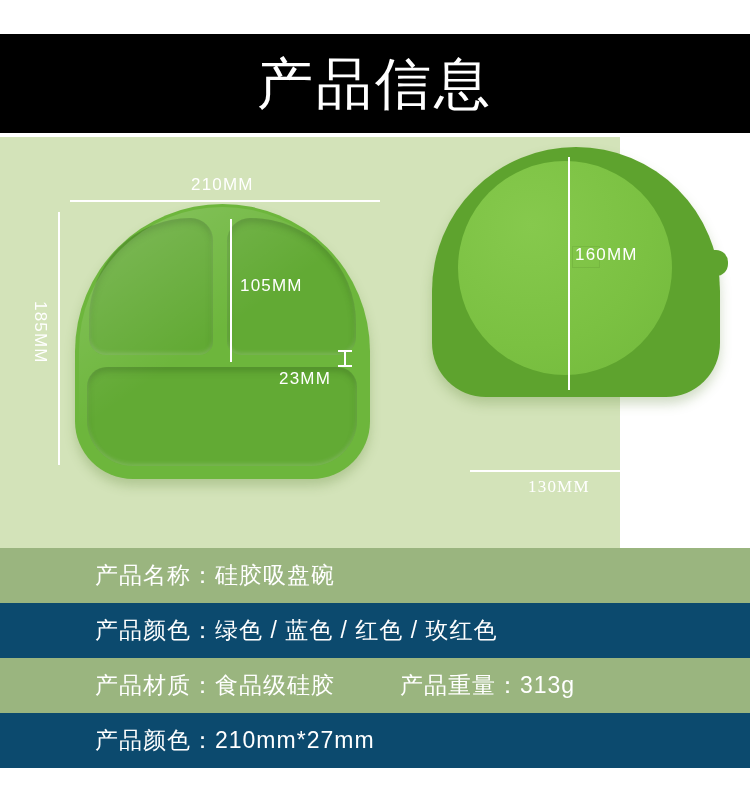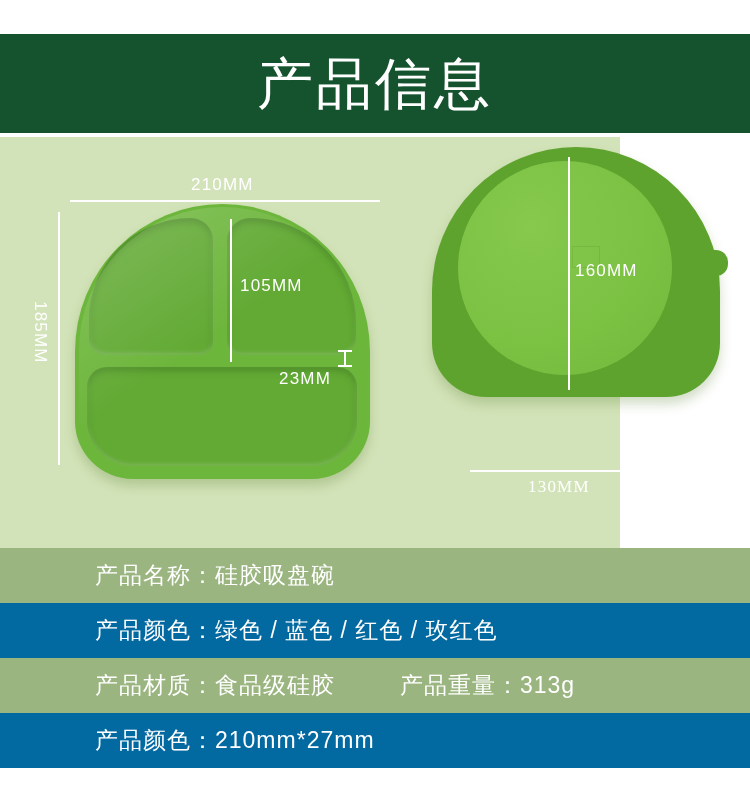--- a/index.html
+++ b/index.html
@@ -18,21 +18,21 @@
     overflow: hidden;
   }
 
   
   .header-banner {
     position: absolute;
     left: 0;
     top: 34px;
     width: 750px;
     height: 99px;
-    background: #14532d;
+    background: #000000;
     display: flex;
     align-items: center;
     justify-content: center;
   }
   .header-title {
     color: #ffffff;
     font-size: 56px;
     line-height: 1;
     letter-spacing: 3px;
     font-weight: 400;
@@ -212,21 +212,21 @@
     width: 750px;
   }
   .spec-row {
     display: flex;
     align-items: center;
     height: 55px;
     padding-left: 95px;
     box-sizing: border-box;
   }
   .spec-row.dark  { background: #9ab57f; }
-  .spec-row.light { background: #0369a1; }
+  .spec-row.light { background: #0c4a6e; }
   .spec-text {
     color: #ffffff;
     font-size: 23px;
     letter-spacing: 1px;
     white-space: nowrap;
     text-align: right;
   }
   .spec-text.second {
     margin-left: 65px;
   }
@@ -279,21 +279,21 @@
         <div class="plate-right-tab"></div>
         <div class="suction-disc">
           <div class="emboss">
             <div class="emboss-mark"></div>
           </div>
         </div>
       </div>
     </div>
 
     <div class="dim-line-v" style="left:568px; top:20px; height:233px;"></div>
-    <div class="dim-label" style="left:575px; top:124px;">160MM</div>
+    <div class="dim-label" style="left:575px; top:108px;">160MM</div>
 
     <div class="dim-line-h" style="left:470px; top:333px; width:186px;"></div>
     <div class="dim-label" style="left:528px; top:340px;font-family:Liberation Serif, serif;">130MM</div>
 
   </div>
 
   <div class="specs">
 
     <div class="spec-row dark">
       <span class="spec-text">产品名称：硅胶吸盘碗</span>

